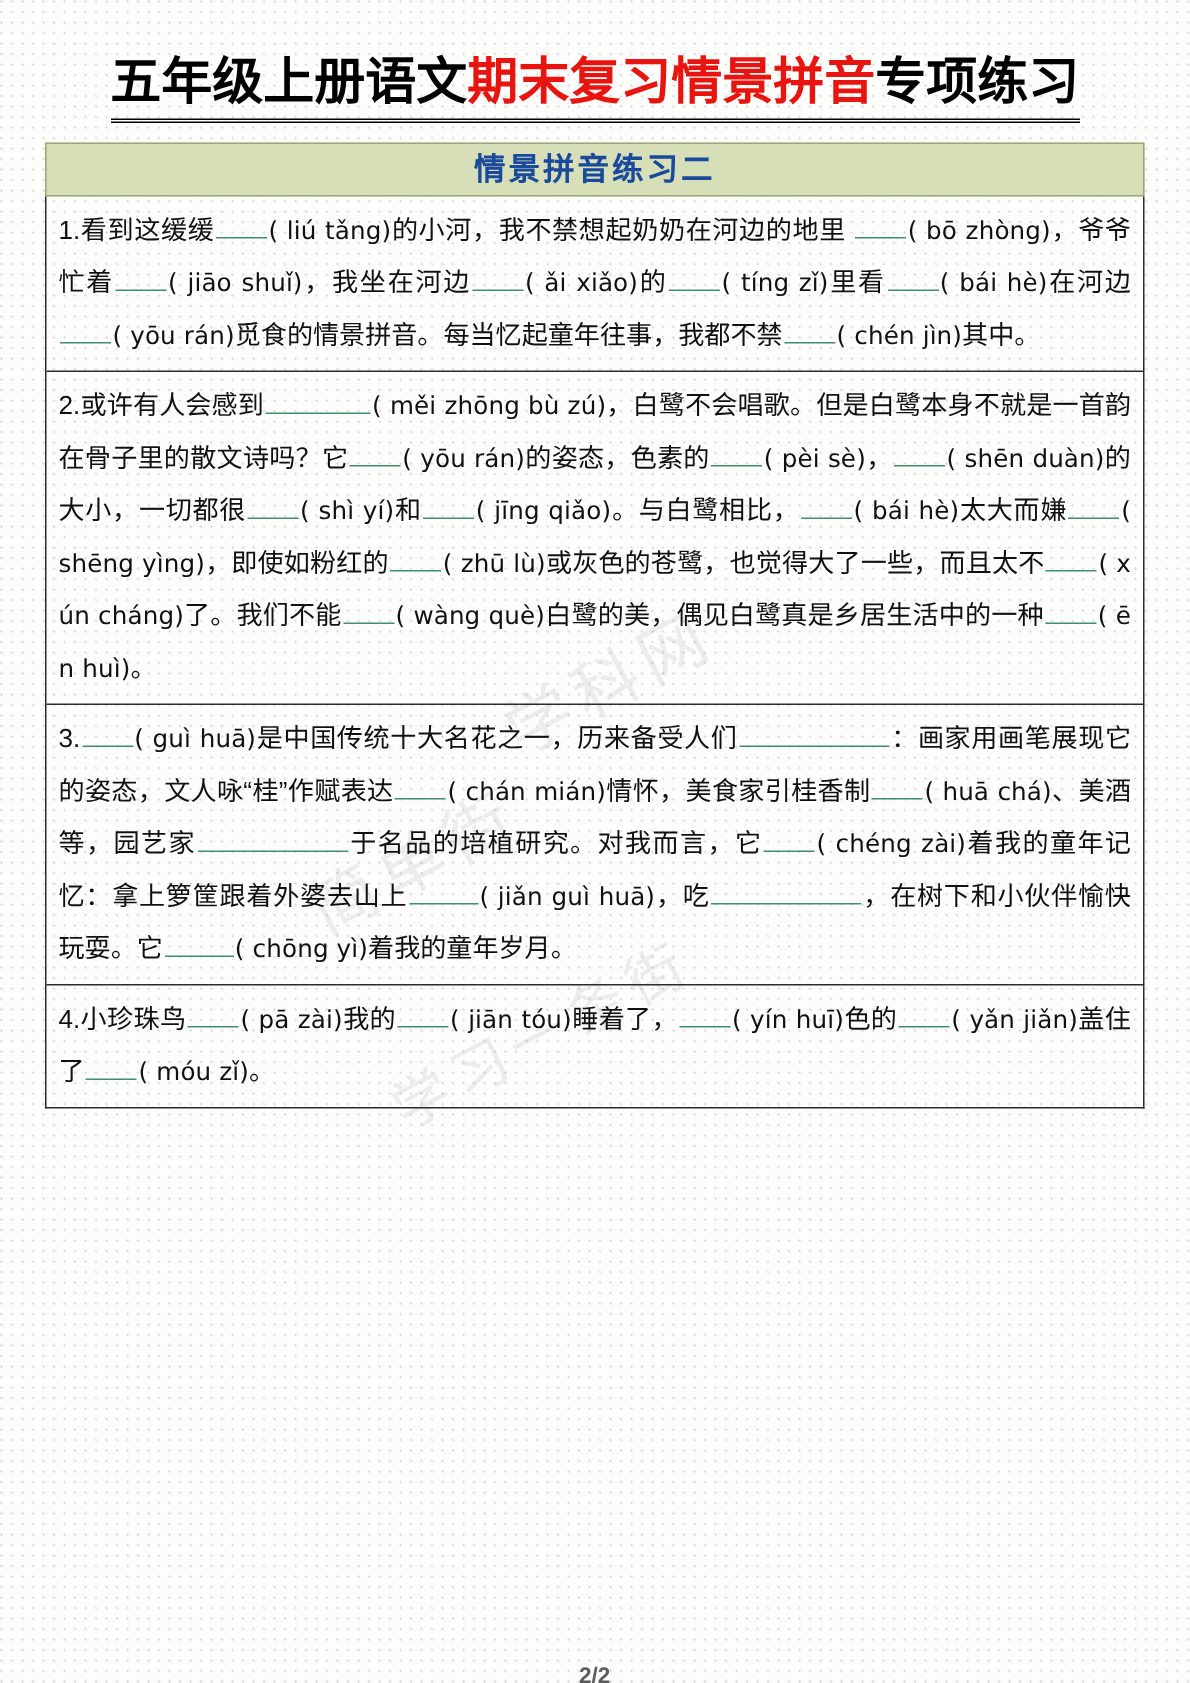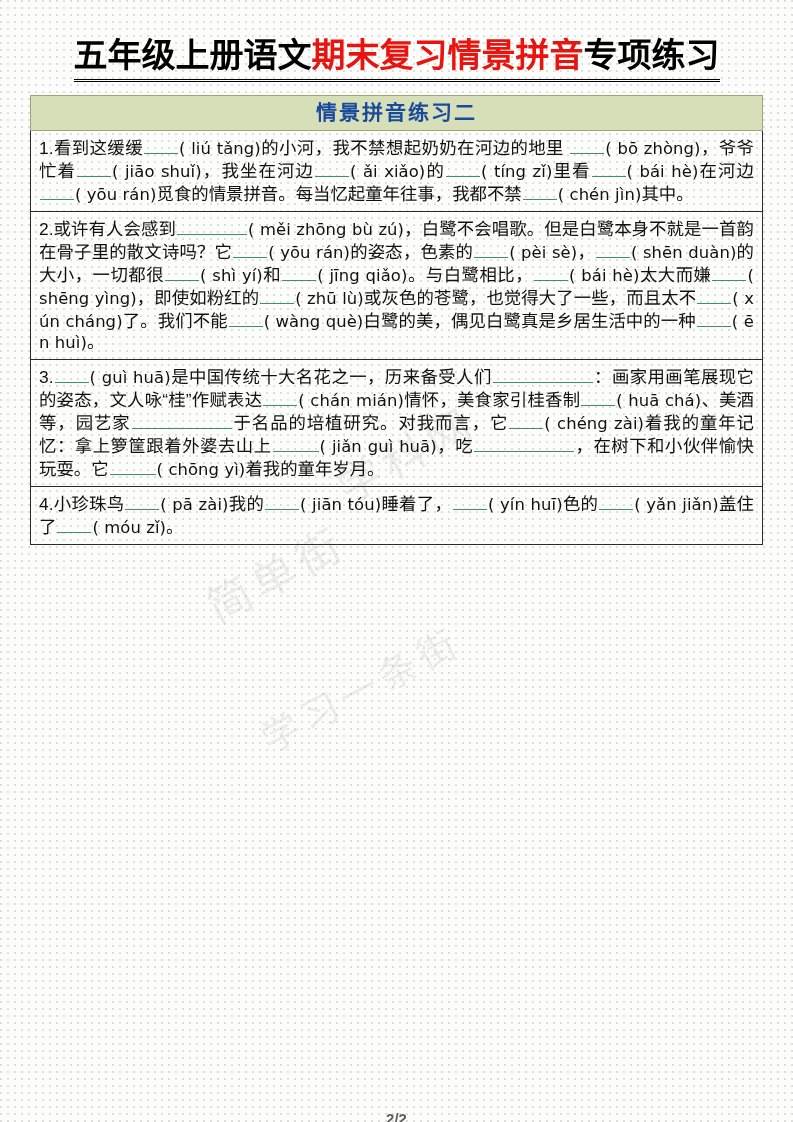--- a/index.html
+++ b/index.html
@@ -93,21 +93,21 @@
     background: transparent;
   }
   .qrow {
     border-bottom: 1.5px solid #2b2b2b;
     padding: 5px 8px 6px 8px;
   }
   .qrow:last-child { border-bottom: none; }
 
   .qtext {
     font-size: 17.4px;
-    line-height: 21px;
+    line-height: 35px;
     font-family: "Liberation Sans", "DejaVu Sans", sans-serif;
     color: #101010;
     text-align: justify;
     word-break: break-all;
   }
   
   .py {
     font-family: "DejaVu Sans", "Liberation Sans", sans-serif;
     font-size: 16.4px;
     letter-spacing: 0.1px;

